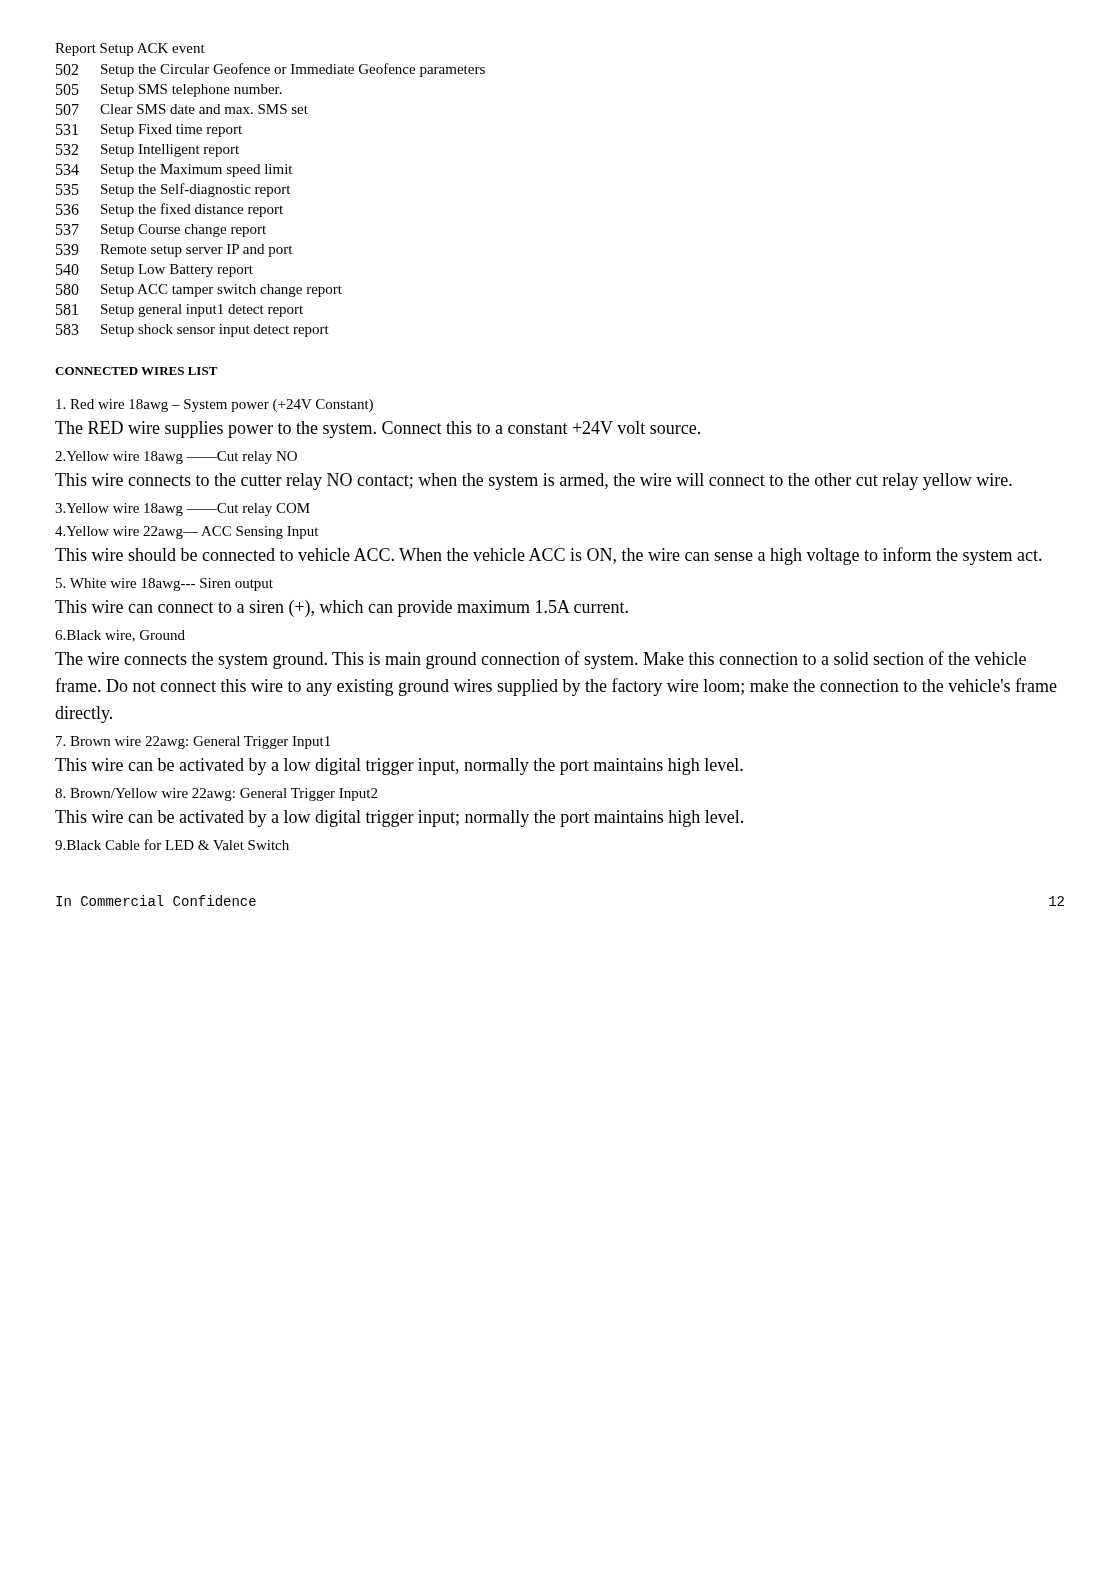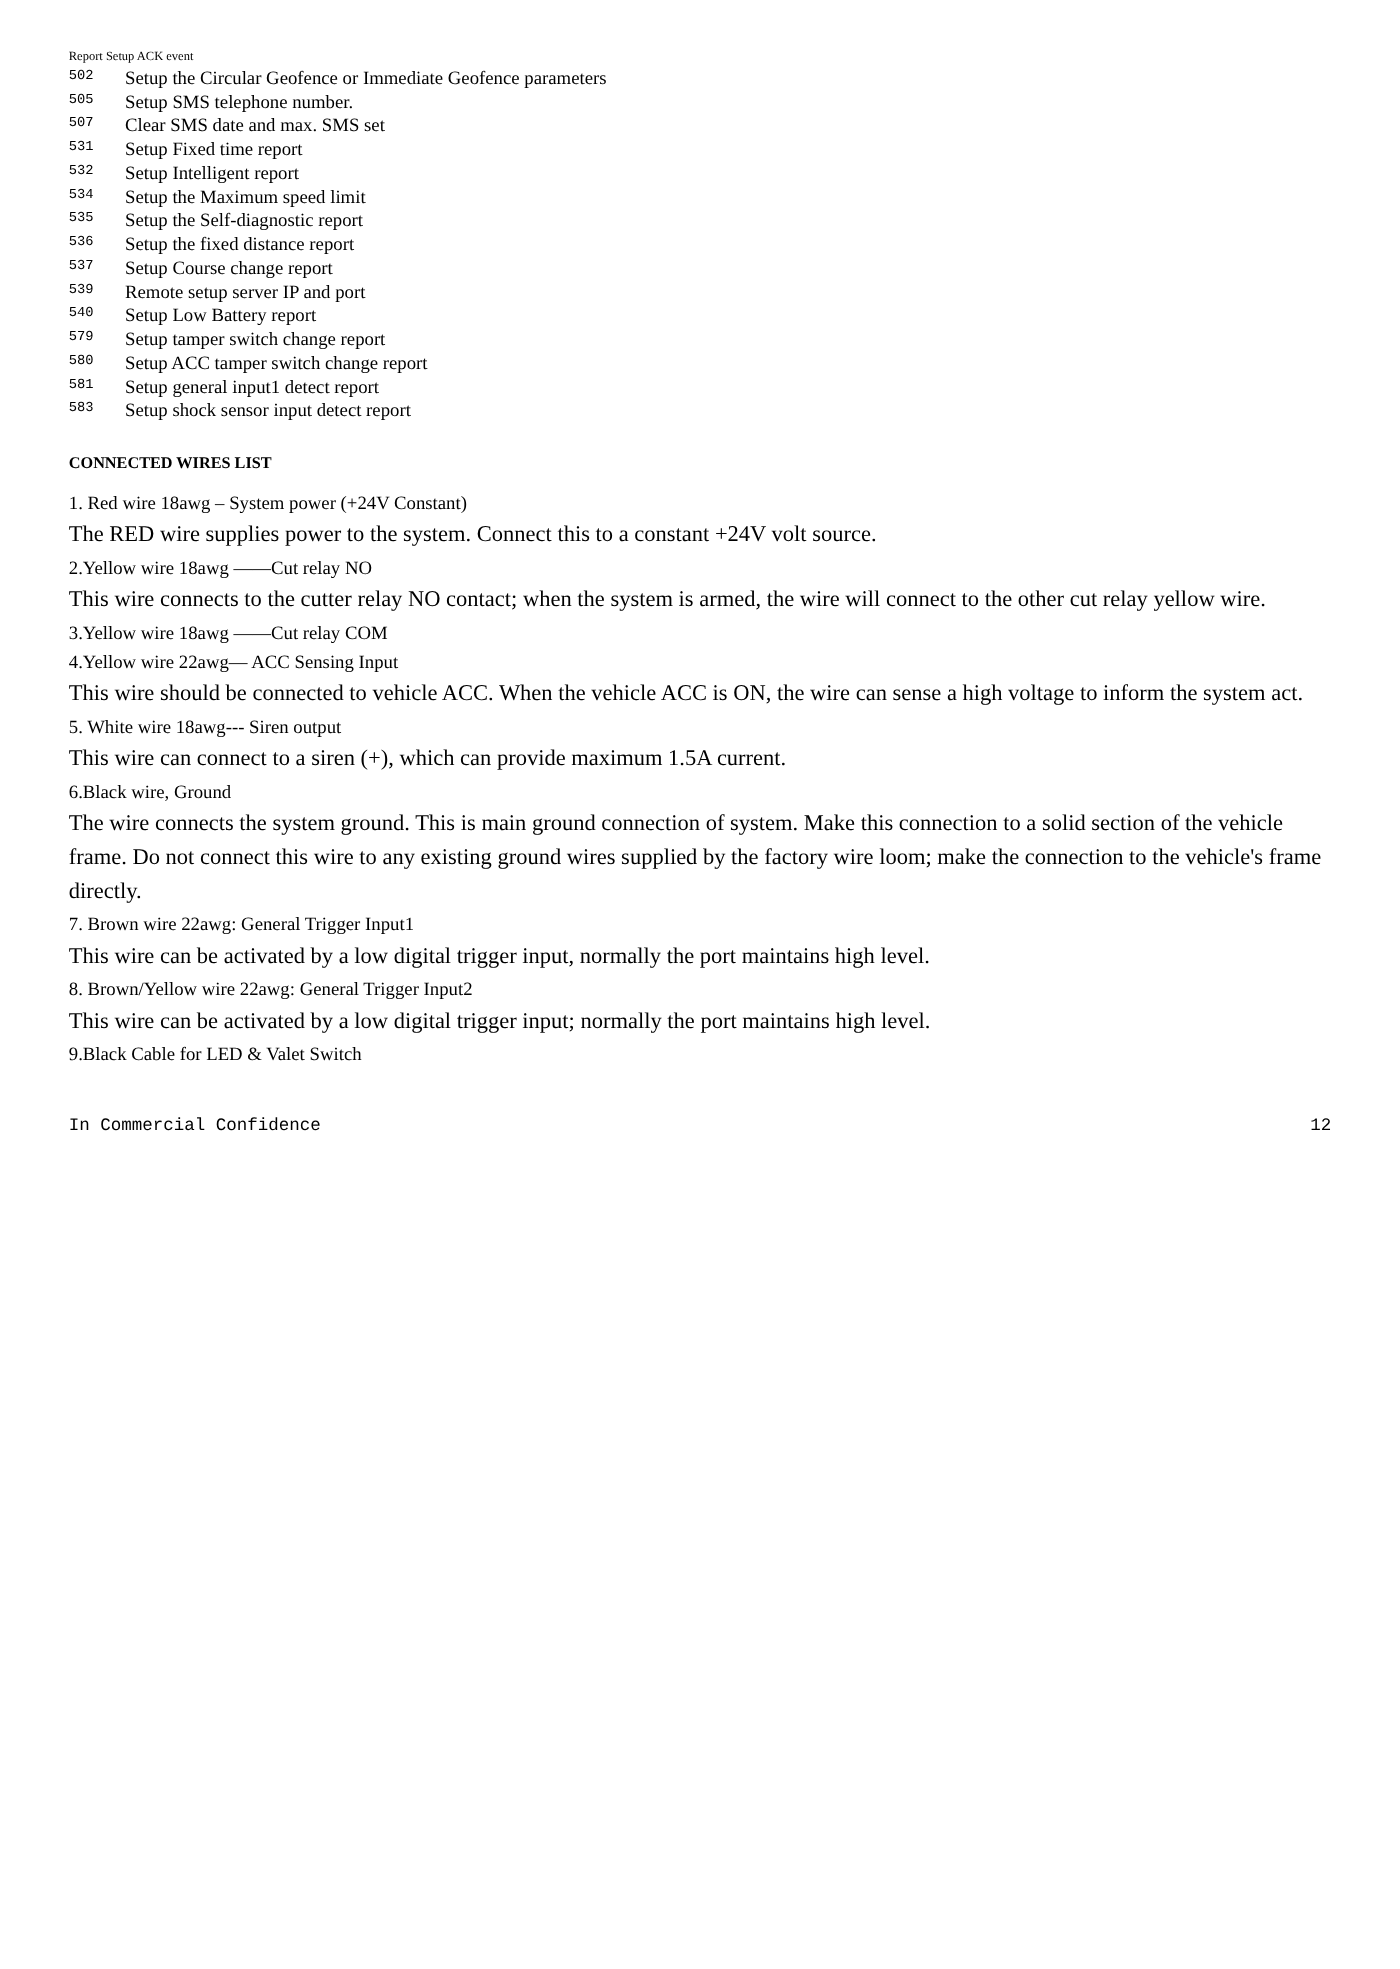--- a/index.html
+++ b/index.html
@@ -18,22 +18,21 @@
     }
     .content-area {
       width: 100%;
     }
     .line-item {
       display: flex;
       margin-bottom: 2px;
     }
     .line-number {
       min-width: 45px;
-      font-size: 11px;
-      font-family: Liberation Mono, monospace;
+      font-size: 16px;
     }
     .line-text {
       font-size: 15px;
       flex: 1;
     }
     .section-header {
       font-weight: bold;
       font-size: 13px;
       margin-top: 24px;
       margin-bottom: 17px;
@@ -49,21 +48,21 @@
       margin-bottom: 2px;
     }
     .footer {
       display: flex;
       justify-content: space-between;
       margin-top: 40px;
       font-size: 14px;
       font-family: Liberation Mono, monospace;
     }
     .ack-line {
-      font-size: 10px;
+      font-size: 15px;
       margin-bottom: 4px;
     }
   </style>
 </head>
 <body>
 
 <div class="content-area">
 
   <div class="ack-line">Report Setup ACK event</div>
 
@@ -106,24 +105,20 @@
       </div>
       <div class="line-item">
         <span class="line-number">539</span>
         <span class="line-text">Remote setup server IP and port</span>
       </div>
       <div class="line-item">
         <span class="line-number">540</span>
         <span class="line-text">Setup Low Battery report</span>
       </div>
       <div class="line-item">
-        <span class="line-number">579</span>
-        <span class="line-text">Setup tamper switch change report</span>
-      </div>
-      <div class="line-item">
         <span class="line-number">580</span>
         <span class="line-text">Setup ACC tamper switch change report</span>
       </div>
       <div class="line-item">
         <span class="line-number">581</span>
         <span class="line-text">Setup general input1 detect report</span>
       </div>
       <div class="line-item">
         <span class="line-number">583</span>
         <span class="line-text">Setup shock sensor input detect report</span>

